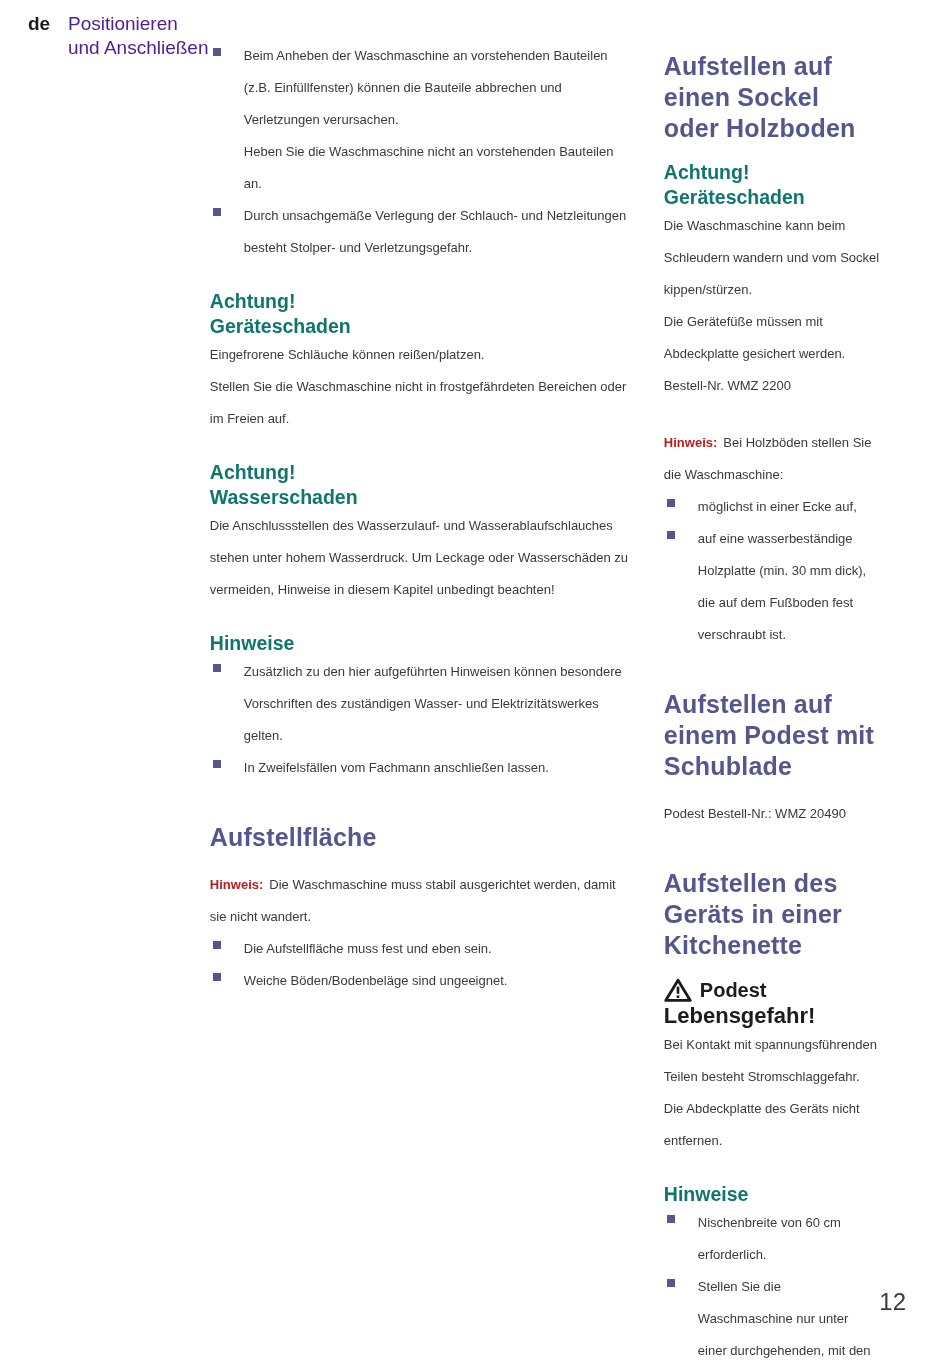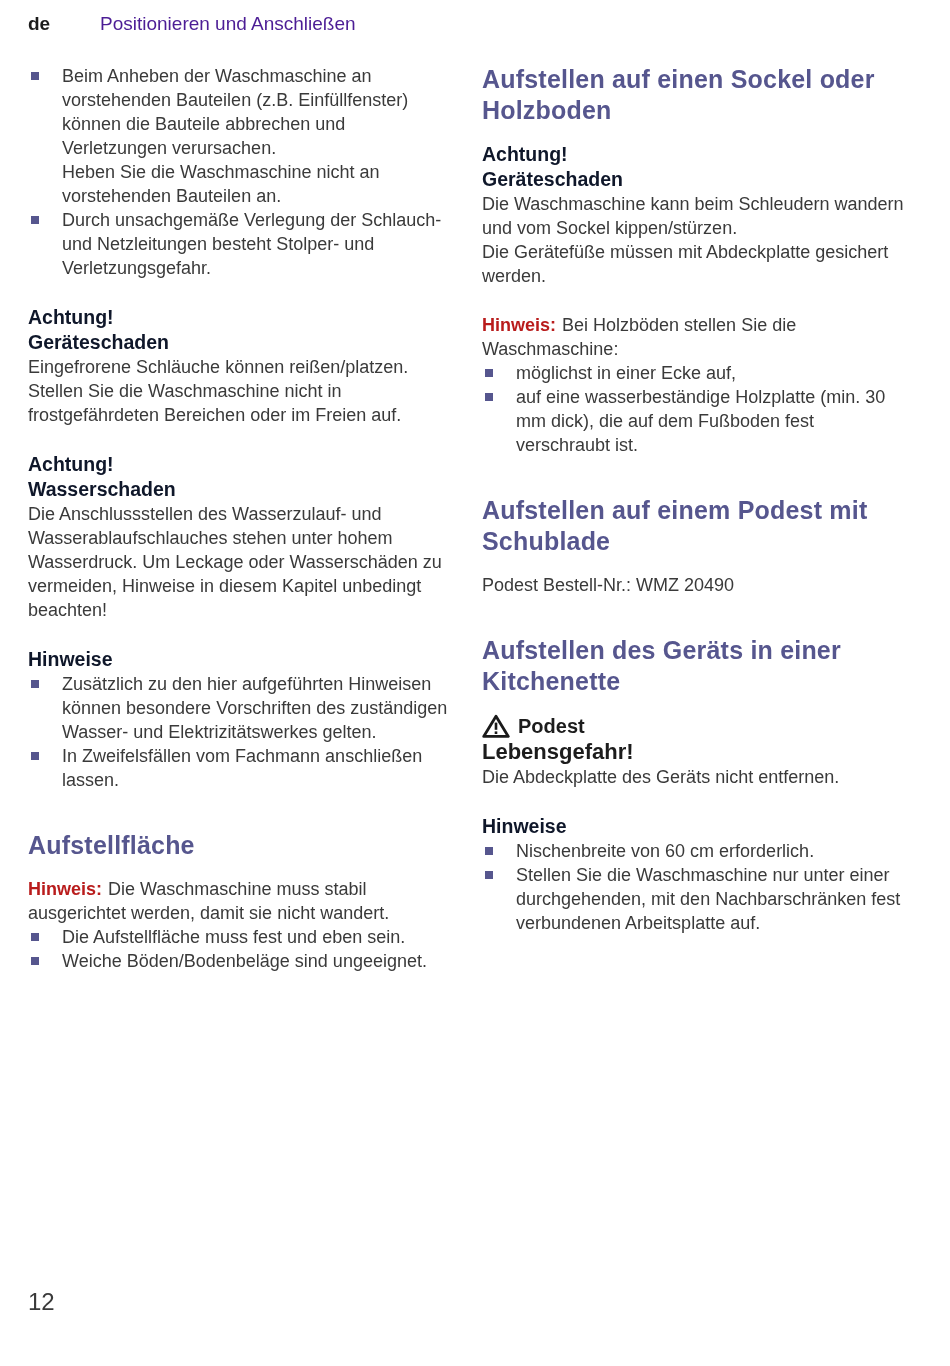--- a/index.html
+++ b/index.html
@@ -4,46 +4,46 @@
 <style>
   * { margin:0; padding:0; box-sizing:border-box; }
   html,body { background:#ffffff; }
   .page {
     position:relative;
     width:950px; height:1366px;
     background:#ffffff;
     font-family:"Liberation Sans", sans-serif;
     color:#3a3a3a;
     padding:12px 44px 46px 28px;
-    display:flex; flex-direction:column;
+    display:flex; flex-direction:row;
     overflow:hidden;
   }
   .page-header { font-size:19px; line-height:24px; display:flex; }
   .lang { font-weight:bold; color:#1c1c1c; width:72px; }
   .chapter { color:#4c1d95; }
   .columns { display:flex; gap:30px; margin-top:28px; flex:0 1 auto; }
   .col-left  { width:424px; flex:none; }
   .col-right { flex:1; min-width:0; }
 
-  p, .bt p { font-size:18px; line-height:24px; }
+  p, .bt p { font-size:13px; line-height:32px; }
   .bullets { list-style:none; }
   .bullet { display:flex; }
   .bullet + .bullet { margin-top:0px; }
   .sq { flex:none; width:8px; height:8px; background:#56568e; margin:8px 0 0 3px; }
   .bt { margin-left:23px; min-width:0; }
 
   .block { margin-top:25px; }
-  .sect-title { color:#0f172a; font-weight:bold; font-size:19.5px; line-height:25px; }
+  .sect-title { color:#0f766e; font-weight:bold; font-size:19.5px; line-height:25px; }
   .h1 {
     color:#56568e; font-weight:bold;
     font-size:25px; line-height:31px;
     letter-spacing:0.2px;
     margin-top:38px; margin-bottom:16px;
   }
-  .h1.first { margin-top:0; }
+  .h1.first { margin-top:11px; }
   .inline-label { color:#b91c1c; font-weight:bold; }
   .gap-after-label { margin-right:6px; }
 
   .warn-head { display:flex; align-items:center; }
   .warn-icon { flex:none; margin-right:8px; display:block; }
   .warn-word { font-weight:bold; color:#1c1c1c; font-size:20px; line-height:26px; }
   .warn-sub  { font-weight:bold; color:#1c1c1c; font-size:22px; line-height:26px; }
 
   .page-footer { margin-top:auto; font-size:24px; line-height:24px; color:#3a3a3a; padding-bottom:6px; }
 </style>
@@ -133,20 +133,21 @@
 
     <div class="col-right">
 
       <div class="h1 first">Aufstellen auf einen Sockel oder Holzboden</div>
 
       <div>
         <div class="sect-title">Achtung!</div>
         <div class="sect-title">Geräteschaden</div>
         <p>Die Waschmaschine kann beim Schleudern wandern und vom Sockel kippen/stürzen.</p>
         <p>Die Gerätefüße müssen mit Abdeckplatte gesichert werden.</p>
+        <p>Bestell-Nr. WMZ 2200</p>
       </div>
 
       <div class="block">
         <p>
           <span class="inline-label gap-after-label">Hinweis:</span><span>Bei Holzböden stellen Sie die Waschmaschine:</span>
         </p>
         <ul class="bullets">
           <li class="bullet">
             <span class="sq"></span>
             <div class="bt">
@@ -170,20 +171,21 @@
       <div>
         <div class="warn-head">
           <svg class="warn-icon" width="28" height="25" viewBox="0 0 28 25" aria-hidden="true">
             <path d="M14 2.2 L26.3 22.4 L1.7 22.4 Z" fill="none" stroke="#1a1a1a" stroke-width="2.8" stroke-linejoin="round"></path>
             <rect x="12.7" y="8.6" width="2.6" height="7.2" fill="#1a1a1a"></rect>
             <rect x="12.7" y="17.4" width="2.6" height="2.6" fill="#1a1a1a"></rect>
           </svg>
           <span class="warn-word">Podest</span>
         </div>
         <div class="warn-sub">Lebensgefahr!</div>
+        <p>Bei Kontakt mit spannungsführenden Teilen besteht Stromschlaggefahr.</p>
         <p>Die Abdeckplatte des Geräts nicht entfernen.</p>
       </div>
 
       <div class="block">
         <div class="sect-title">Hinweise</div>
         <ul class="bullets">
           <li class="bullet">
             <span class="sq"></span>
             <div class="bt">
               <p>Nischenbreite von 60 cm erforderlich.</p>

